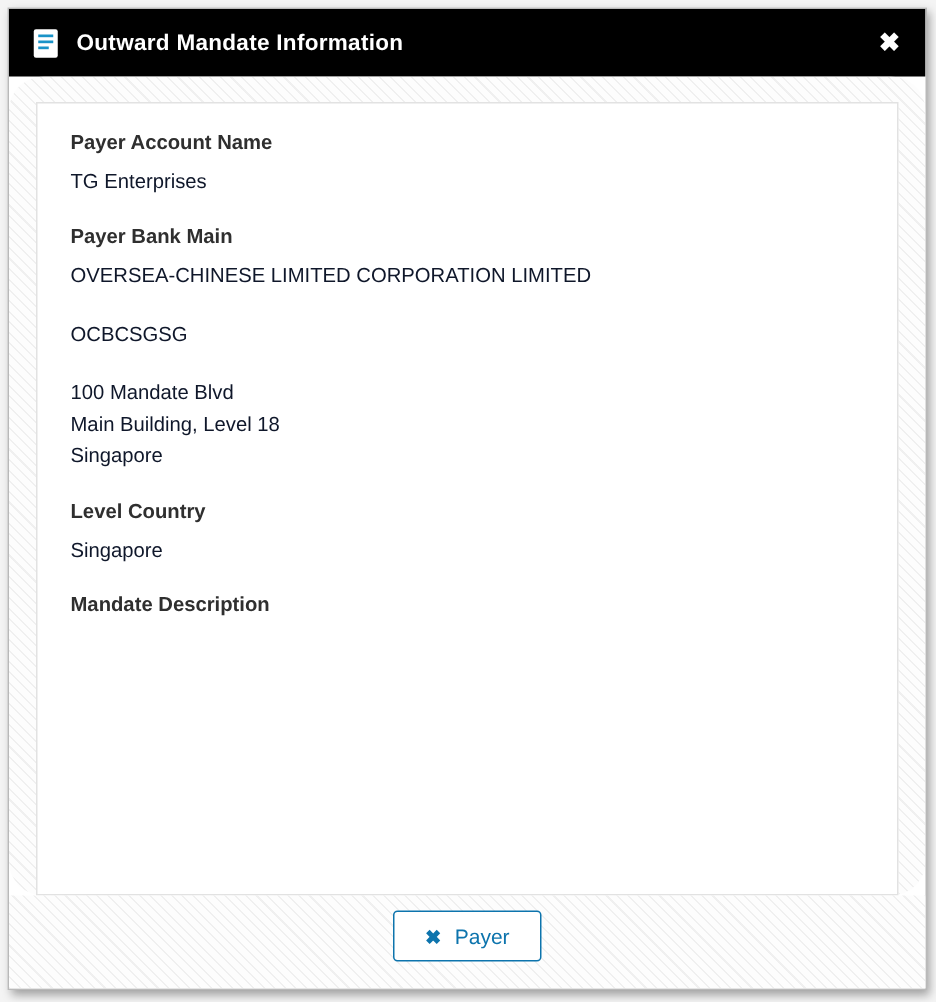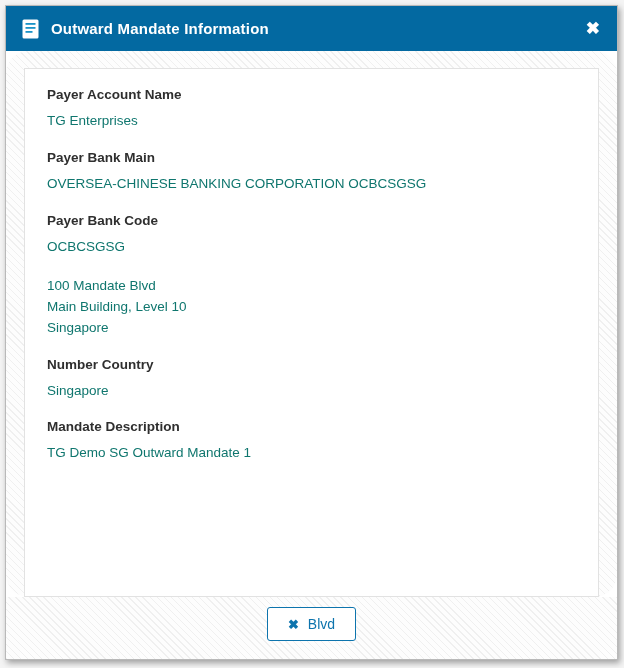--- a/index.html
+++ b/index.html
@@ -18,21 +18,21 @@
     background: #ffffff;
     border: 1px solid #b9b9b9;
     box-shadow: 2px 3px 6px rgba(0,0,0,0.35);
     display: flex;
     flex-direction: column;
     overflow: hidden;
   }
   
   .modal-header {
     flex: 0 0 45px;
-    background: #0369a1;
+    background: #000000;
     color: #ffffff;
     display: flex;
     align-items: center;
     padding: 5px 16px;
   }
   .doc-icon {
     width: 17px; height: 20px;
     margin-right: 12px;
     flex: 0 0 auto;
     display: inline-block;
@@ -77,21 +77,21 @@
   .field { margin-bottom: 18px; }
   .field:last-child { margin-bottom: 16px; }
   .field-label {
     font-size: 13.5px;
     font-weight: bold;
     color: #2f2f2f;
     margin-bottom: 9px;
   }
   .field-value {
     font-size: 13.5px;
-    color: #0f766e;
+    color: #0f172a;
     line-height: 1.55;
   }
   .redacted {
     filter: blur(3px);
     color: #3a3a3a;
     letter-spacing: 1px;
     width: max-content;
   }
   
   .modal-footer {
@@ -151,48 +151,46 @@
       <div class="content-panel">
 
         <div class="field">
           <div class="field-label">Payer Account Name</div>
           <div class="field-value">TG Enterprises</div>
         </div>
 
 
         <div class="field">
           <div class="field-label">Payer Bank Main</div>
-          <div class="field-value">OVERSEA-CHINESE BANKING CORPORATION OCBCSGSG</div>
+          <div class="field-value">OVERSEA-CHINESE LIMITED CORPORATION LIMITED</div>
         </div>
 
         <div class="field">
-          <div class="field-label">Payer Bank Code</div>
           <div class="field-value">OCBCSGSG</div>
         </div>
 
         <div class="field">
           <div class="field-value">100 Mandate Blvd</div>
-          <div class="field-value">Main Building, Level 10</div>
+          <div class="field-value">Main Building, Level 18</div>
           <div class="field-value">Singapore</div>
         </div>
 
         <div class="field">
-          <div class="field-label">Number Country</div>
+          <div class="field-label">Level Country</div>
           <div class="field-value">Singapore</div>
         </div>
 
         <div class="field">
           <div class="field-label">Mandate Description</div>
-          <div class="field-value">TG Demo SG Outward Mandate 1</div>
         </div>
 
       </div>
     </div>
 
     <div class="modal-footer">
       <button class="close-button">
         <span class="btn-x">✖</span>
-        <span>Blvd</span>
+        <span>Payer</span>
       </button>
     </div>
 
   </div>
 </div>
 
 </body></html>

